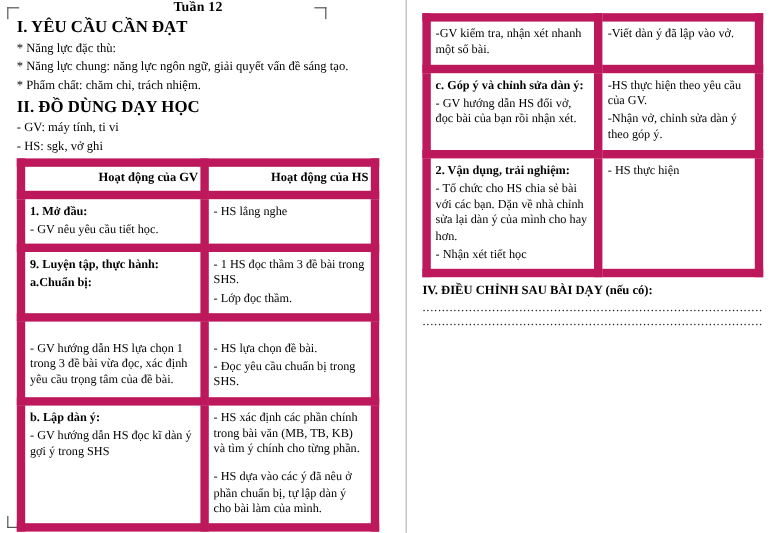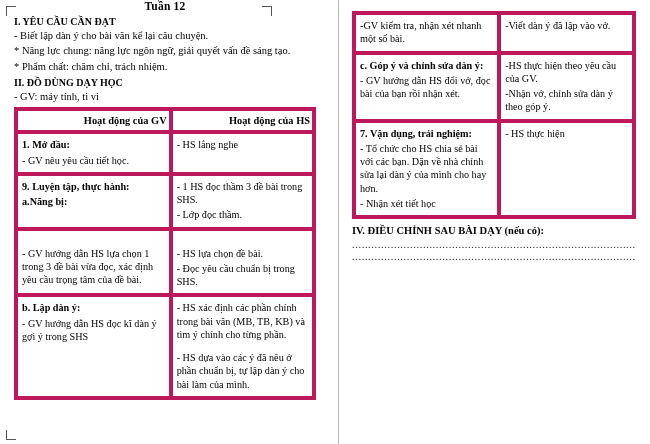--- a/index.html
+++ b/index.html
@@ -53,36 +53,36 @@
     letter-spacing: .2px;
   }
   .subtitle {
     text-align: center;
     font-weight: bold;
     font-size: 11px;
     margin: 0 0 5px 0;
   }
   .h2 {
     font-weight: bold;
-    font-size: 10px;
+    font-size: 14px;
     margin: 4px 0 2px 0;
   }
   .p {
     font-size: 10.5px;
     margin: 2px 0;
     line-height: 1.28;
   }
   table.grid {
     border-collapse: collapse;
     width: 100%;
     margin-top: 3px;
     table-layout: fixed;
   }
   table.grid td, table.grid th {
-    border: 4px solid #be185d;
+    border: 7px solid #be185d;
     vertical-align: top;
     padding: 2px 4px 3px 4px;
     font-size: 10.2px;
     line-height: 1.3;
   }
   table.grid th {
     text-align: right;
     font-weight: bold;
     font-size: 10.4px;
     padding: 3px 2px;
@@ -112,26 +112,27 @@
   <div class="mark tl"></div>
   <div class="mark tr1"></div>
   <div class="mark bl"></div>
   <div class="mark divider"></div>
 
   <div class="col col-left">
 
     <div class="title">Tuần 12</div>
 
     <div class="h2">I. YÊU CẦU CẦN ĐẠT</div>
-    <div class="p">- Biết lập dàn ý cho bài văn kể lại câu chuyện.</div>
+    <div class="p">* Năng lực đặc thù:</div>
     <div class="p">* Năng lực chung: năng lực ngôn ngữ, giải quyết vấn đề sáng tạo.</div>
     <div class="p">* Phẩm chất: chăm chỉ, trách nhiệm.</div>
 
     <div class="h2">II. ĐỒ DÙNG DẠY HỌC</div>
     <div class="p">- GV: máy tính, ti vi</div>
+    <div class="p">- HS: sgk, vở ghi</div>
 
 
     <table class="grid">
       <thead>
         <tr>
           <th style="width:52%">Hoạt động của GV</th>
           <th style="width:48%">Hoạt động của HS</th>
         </tr>
       </thead>
       <tbody>
@@ -140,21 +141,21 @@
             <div class="cell-p bold">1. Mở đầu:</div>
             <div class="cell-p">- GV nêu yêu cầu tiết học.</div>
           </td>
           <td>
             <div class="cell-p">- HS lắng nghe</div>
           </td>
         </tr>
         <tr>
           <td>
             <div class="cell-p bold">9. Luyện tập, thực hành:</div>
-            <div class="cell-p bold">a.Năng bị:</div>
+            <div class="cell-p bold">a.Chuẩn bị:</div>
           </td>
           <td>
             <div class="cell-p">- 1 HS đọc thầm 3 đề bài trong SHS.</div>
             <div class="cell-p">- Lớp đọc thầm.</div>
           </td>
         </tr>
         <tr>
           <td>
             <div class="cell-p" style="margin-top:14px">- GV hướng dẫn HS lựa chọn 1 trong 3 đề bài vừa đọc, xác định yêu cầu trọng tâm của đề bài.</div>
           </td>
@@ -193,21 +194,21 @@
             <div class="cell-p bold">c. Góp ý và chỉnh sửa dàn ý:</div>
             <div class="cell-p">- GV hướng dẫn HS đổi vở, đọc bài của bạn rồi nhận xét.</div>
           </td>
           <td>
             <div class="cell-p">-HS thực hiện theo yêu cầu của GV.</div>
             <div class="cell-p">-Nhận vở, chỉnh sửa dàn ý theo góp ý.</div>
           </td>
         </tr>
         <tr>
           <td>
-            <div class="cell-p bold">7. Vận dụng, trải nghiệm:</div>
+            <div class="cell-p bold">2. Vận dụng, trải nghiệm:</div>
             <div class="cell-p">- Tổ chức cho HS chia sẻ bài với các bạn. Dặn về nhà chỉnh sửa lại dàn ý của mình cho hay hơn.</div>
             <div class="cell-p">- Nhận xét tiết học</div>
           </td>
           <td>
             <div class="cell-p">- HS thực hiện</div>
           </td>
         </tr>
       </tbody>
     </table>
 

